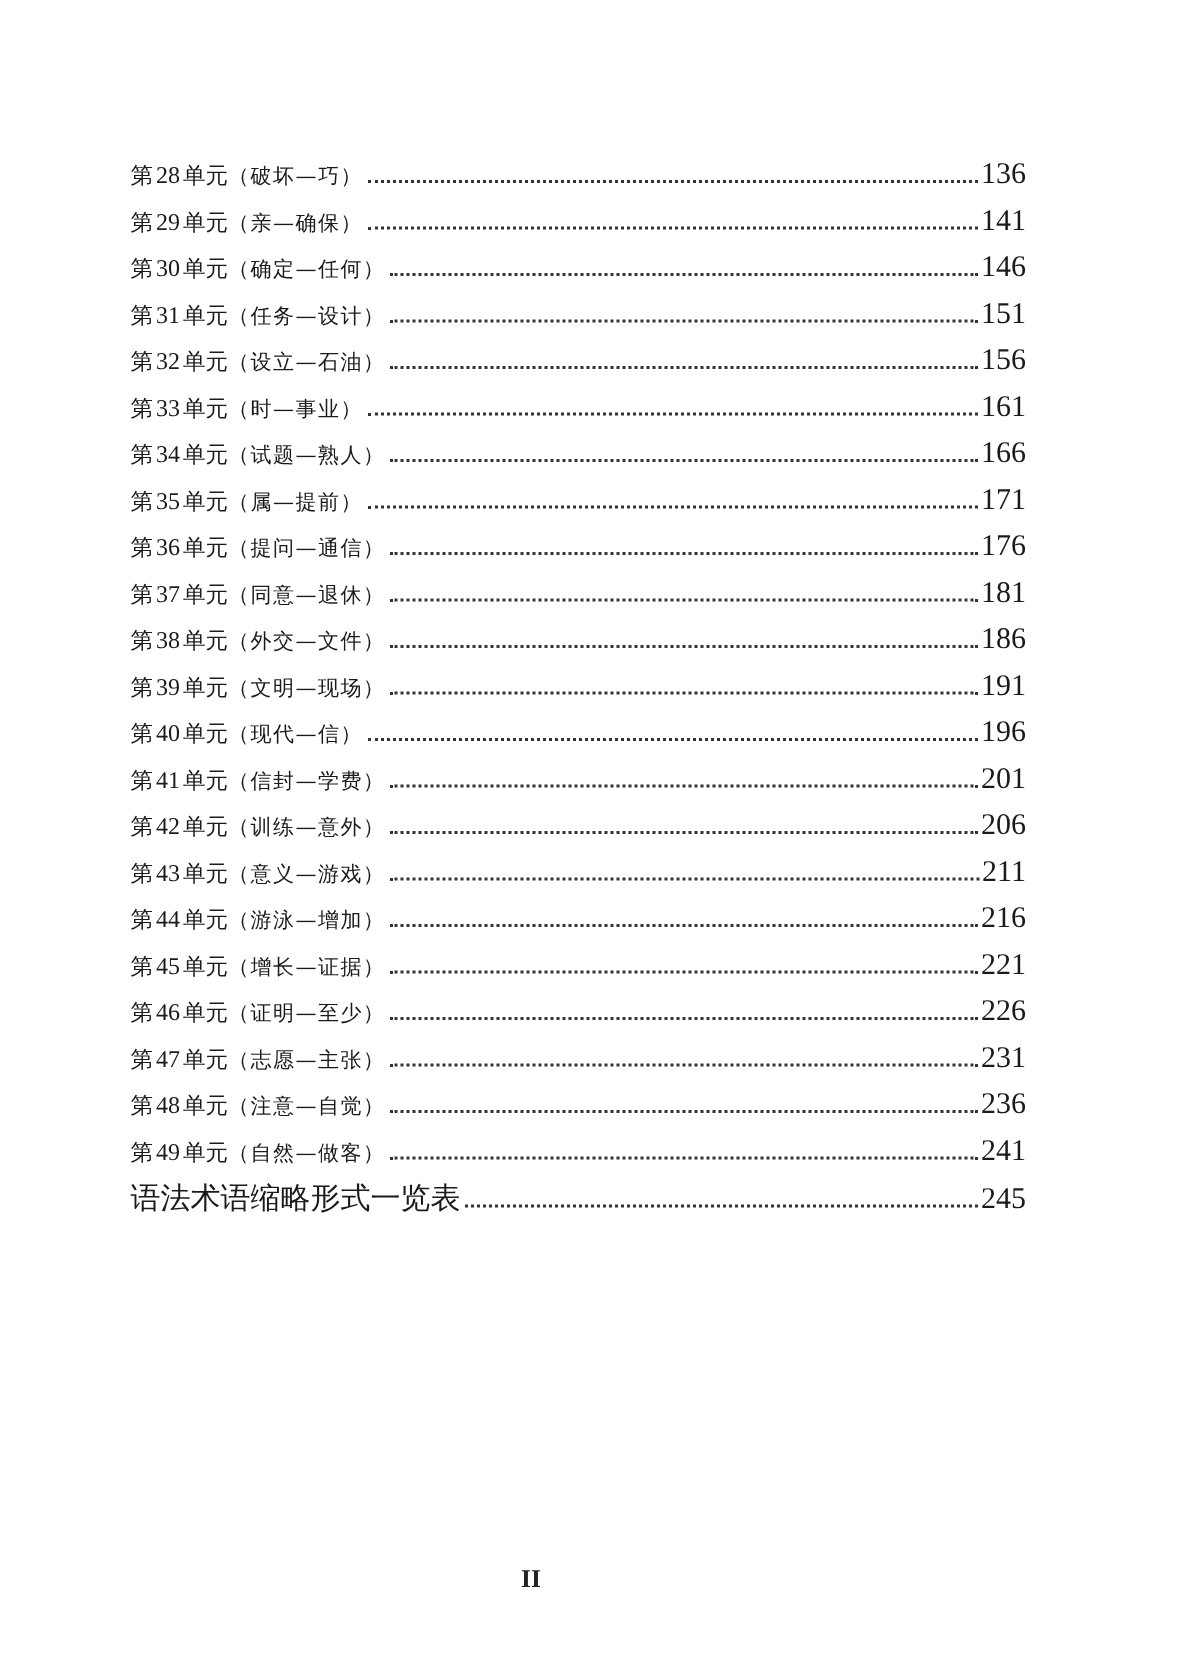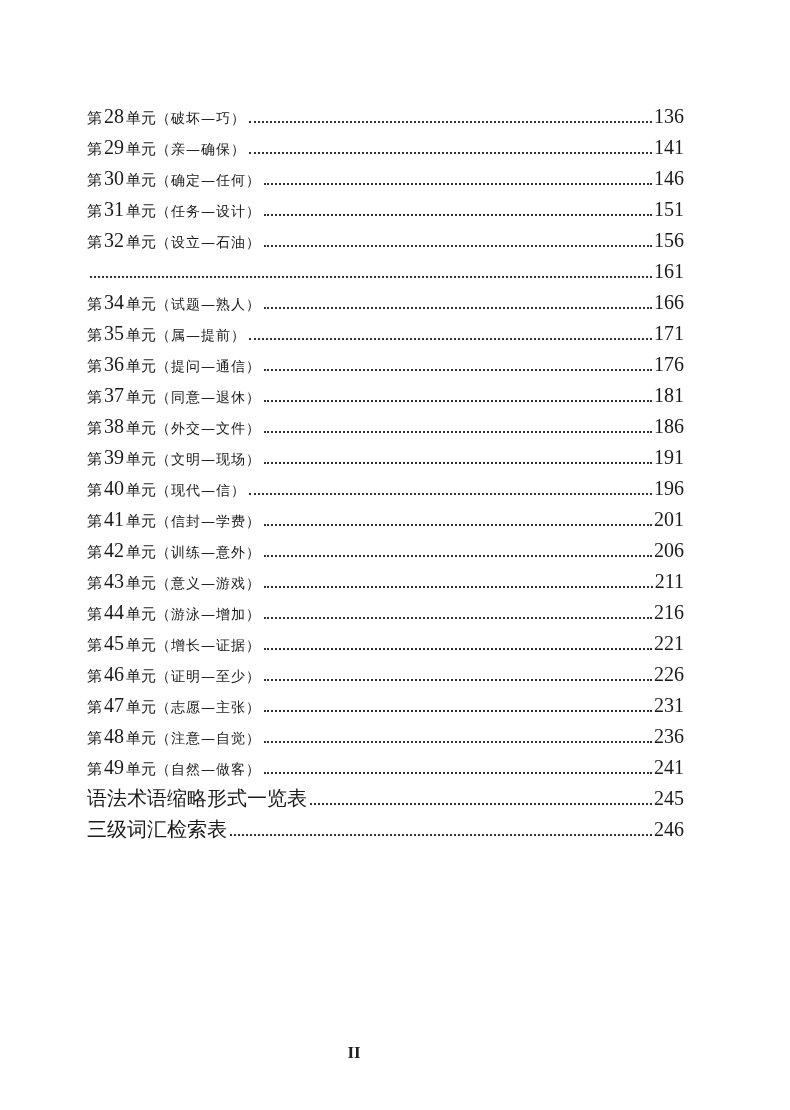--- a/index.html
+++ b/index.html
@@ -31,21 +31,21 @@
     .toc-label {
       white-space: nowrap;
       flex: none;
     }
     .unit-prefix {
       font-family: "DejaVu Sans", "Liberation Sans", sans-serif;
       font-size: 15px;
     }
     .unit-num {
       font-family: "Liberation Serif", serif;
-      font-size: 20px;
+      font-size: 16px;
       padding: 0 2px;
     }
     .unit-range {
       font-family: "DejaVu Serif", serif;
       font-size: 14px;
       letter-spacing: 1px;
       text-align: right;
     }
     .plain-label {
       font-family: "DejaVu Sans", "Liberation Sans", sans-serif;
@@ -98,20 +98,21 @@
       <span class="toc-label"><span class="unit-prefix">第</span><span class="unit-num">31</span><span class="unit-prefix">单元</span><span class="unit-range">（任务—设计）</span></span>
       <span class="toc-leader"></span>
       <span class="toc-page">151</span>
     </div>
     <div class="toc-row">
       <span class="toc-label"><span class="unit-prefix">第</span><span class="unit-num">32</span><span class="unit-prefix">单元</span><span class="unit-range">（设立—石油）</span></span>
       <span class="toc-leader"></span>
       <span class="toc-page">156</span>
     </div>
     <div class="toc-row">
+      <span class="toc-label"><span class="unit-prefix">第</span><span class="unit-num">33</span><span class="unit-prefix">单元</span><span class="unit-range">（时—事业）</span></span>
       <span class="toc-leader"></span>
       <span class="toc-page">161</span>
     </div>
     <div class="toc-row">
       <span class="toc-label"><span class="unit-prefix">第</span><span class="unit-num">34</span><span class="unit-prefix">单元</span><span class="unit-range">（试题—熟人）</span></span>
       <span class="toc-leader"></span>
       <span class="toc-page">166</span>
     </div>
     <div class="toc-row">
       <span class="toc-label"><span class="unit-prefix">第</span><span class="unit-num">35</span><span class="unit-prefix">单元</span><span class="unit-range">（属—提前）</span></span>
@@ -185,21 +186,16 @@
     </div>
     <div class="toc-row">
       <span class="toc-label"><span class="unit-prefix">第</span><span class="unit-num">49</span><span class="unit-prefix">单元</span><span class="unit-range">（自然—做客）</span></span>
       <span class="toc-leader"></span>
       <span class="toc-page">241</span>
     </div>
     <div class="toc-row">
       <span class="toc-label plain-label">语法术语缩略形式一览表</span>
       <span class="toc-leader"></span>
       <span class="toc-page">245</span>
-    </div>
-    <div class="toc-row">
-      <span class="toc-label plain-label">三级词汇检索表</span>
-      <span class="toc-leader"></span>
-      <span class="toc-page">246</span>
     </div>
   </div>
 
 <div class="page-footer">II</div>
 
 </body></html>

